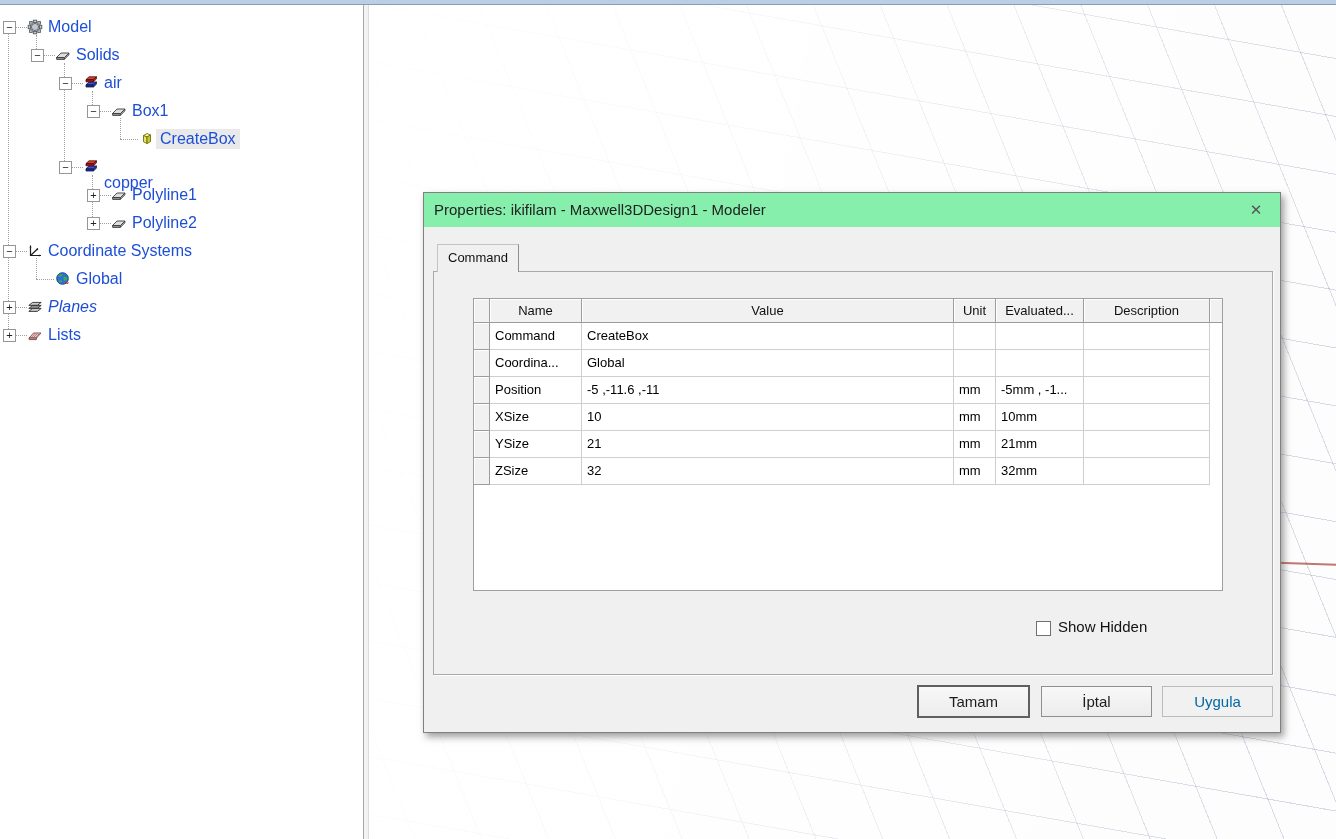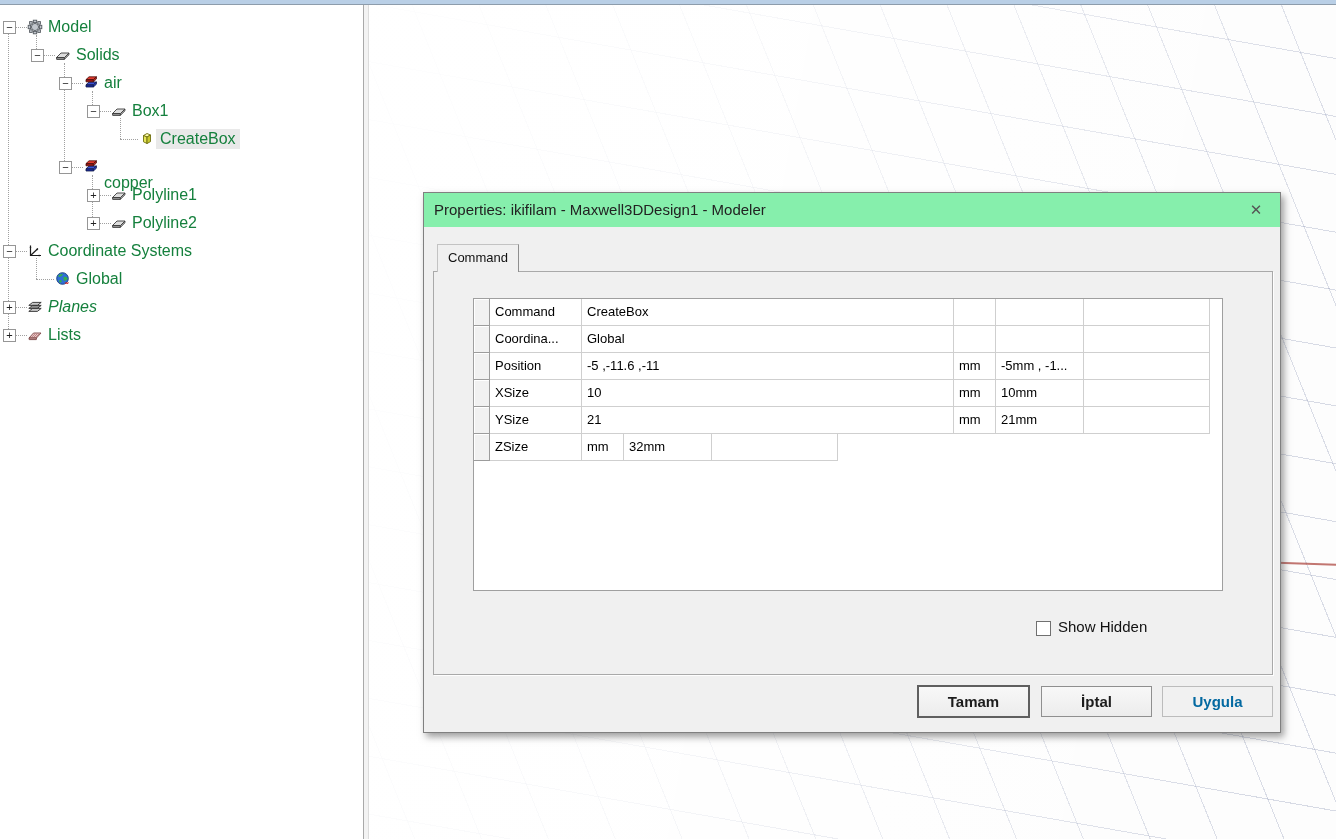--- a/index.html
+++ b/index.html
@@ -8,21 +8,21 @@
   
   .top-strip{position:absolute;left:0;top:0;width:1336px;height:4px;background:#b9cfe6;border-bottom:1px solid #8d9cab;}
   
   .tree-panel{position:absolute;left:0;top:5px;width:363px;height:834px;background:#ffffff;border-right:1px solid #a9a9a9;overflow:hidden;}
   .splitter{position:absolute;left:364px;top:5px;width:4px;height:834px;background:#f3f3f3;border-right:1px solid #dcdcdc;}
   .conn-v{position:absolute;width:0;border-left:1px dotted #a0a0a0;}
   .conn-h{position:absolute;height:0;border-top:1px dotted #a0a0a0;}
   .expand-box{position:absolute;width:11px;height:11px;background:#fff;border:1px solid #969696;
               font-size:11px;line-height:10px;text-align:center;color:#222;}
   .t-icon{position:absolute;width:16px;height:16px;}
-  .t-label{position:absolute;font-size:16px;line-height:20px;white-space:nowrap;color:#15803d;padding:0 4px;}
+  .t-label{position:absolute;font-size:16px;line-height:20px;white-space:nowrap;color:#1d4ed8;padding:0 4px;}
   .t-label.selected{background:#e9e9e9;}
   
   .viewport{position:absolute;left:369px;top:5px;width:967px;height:834px;overflow:hidden;background:#fdfdfd;}
   .grid-layer{position:absolute;left:-350px;top:-350px;width:2500px;height:1800px;}
   .grid-a{transform:rotate(10deg);}
   .grid-b{transform:rotate(68deg);}
   .grid-fade{position:absolute;left:0;top:0;width:100%;height:100%;
              background:linear-gradient(100deg, rgba(255,255,255,0.95) 8%, rgba(255,255,255,0.82) 35%,
                         rgba(255,255,255,0.4) 65%, rgba(255,255,255,0) 92%);}
   .axis-red{position:absolute;left:858px;top:557px;width:112px;height:2px;opacity:0.7;transform:rotate(2deg);}
@@ -49,21 +49,21 @@
   .g-cell{background:#ffffff;border-right:1px solid #cfcfcf;border-bottom:1px solid #cfcfcf;
           font-size:13px;color:#000;line-height:25px;padding-left:5px;box-sizing:border-box;flex:none;
           white-space:nowrap;overflow:hidden;}
   .rh{background:#f1f1f1;border-right:1px solid #9c9c9c;border-bottom:1px solid #9c9c9c;
       box-shadow:inset 1px 1px 0 #ffffff;box-sizing:border-box;flex:none;}
   .c0{width:16px;} .c1{width:92px;} .c2{width:372px;} .c3{width:42px;} .c4{width:88px;} .c5{width:126px;} .cf{width:13px;}
   
   .show-hidden-box{position:absolute;left:612px;top:428px;width:13px;height:13px;background:#fff;border:1px solid #707070;z-index:4;}
   .show-hidden-label{position:absolute;left:634px;top:425px;font-size:15px;color:#111;z-index:4;}
   .btn{position:absolute;top:493px;width:111px;height:31px;display:flex;align-items:center;justify-content:center;
-       font-size:15px;background:linear-gradient(#f8f8f8,#ececec);box-sizing:border-box;cursor:pointer;font-weight:bold;}
+       font-size:15px;background:linear-gradient(#f8f8f8,#ececec);box-sizing:border-box;cursor:pointer;}
   .btn-ok{left:494px;border:1px solid #5f5f5f;box-shadow:0 0 0 1px #5f5f5f;}
   .btn-cancel{left:617px;border:1px solid #8f8f8f;}
   .btn-apply{left:738px;border:1px solid #bcbcbc;color:#0369a1;background:#f1f1f1;cursor:default;}
 </style>
 </head>
 <body>
 
 <div class="screen">
 
   <div class="top-strip" style="background: rgb(185, 207, 230);"></div>
@@ -206,20 +206,29 @@
   <div class="dialog">
     <div class="titlebar">
       <div class="dlg-title">Properties: ikifilam - Maxwell3DDesign1 - Modeler</div>
       <div class="dlg-close">✕</div>
     </div>
 
     <div class="tab">Command</div>
     <div class="tab-frame"></div>
 
     <div class="table-wrap">
+      <div class="g-header">
+        <div class="g-hcell c0"></div>
+        <div class="g-hcell c1">Name</div>
+        <div class="g-hcell c2">Value</div>
+        <div class="g-hcell c3">Unit</div>
+        <div class="g-hcell c4">Evaluated...</div>
+        <div class="g-hcell c5">Description</div>
+        <div class="g-hcell cf"></div>
+      </div>
       <div>
           <div class="g-row">
             <div class="rh c0"></div>
             <div class="g-cell c1">Command</div>
             <div class="g-cell c2">CreateBox</div>
             <div class="g-cell c3"></div>
             <div class="g-cell c4"></div>
             <div class="g-cell c5"></div>
           </div>
           <div class="g-row">
@@ -250,20 +259,21 @@
             <div class="rh c0"></div>
             <div class="g-cell c1">YSize</div>
             <div class="g-cell c2">21</div>
             <div class="g-cell c3">mm</div>
             <div class="g-cell c4">21mm</div>
             <div class="g-cell c5"></div>
           </div>
           <div class="g-row">
             <div class="rh c0"></div>
             <div class="g-cell c1">ZSize</div>
+            <div class="g-cell c2">32</div>
             <div class="g-cell c3">mm</div>
             <div class="g-cell c4">32mm</div>
             <div class="g-cell c5"></div>
           </div>
         </div>
     </div>
 
     <div class="show-hidden-box"></div>
     <div class="show-hidden-label">Show Hidden</div>
 

